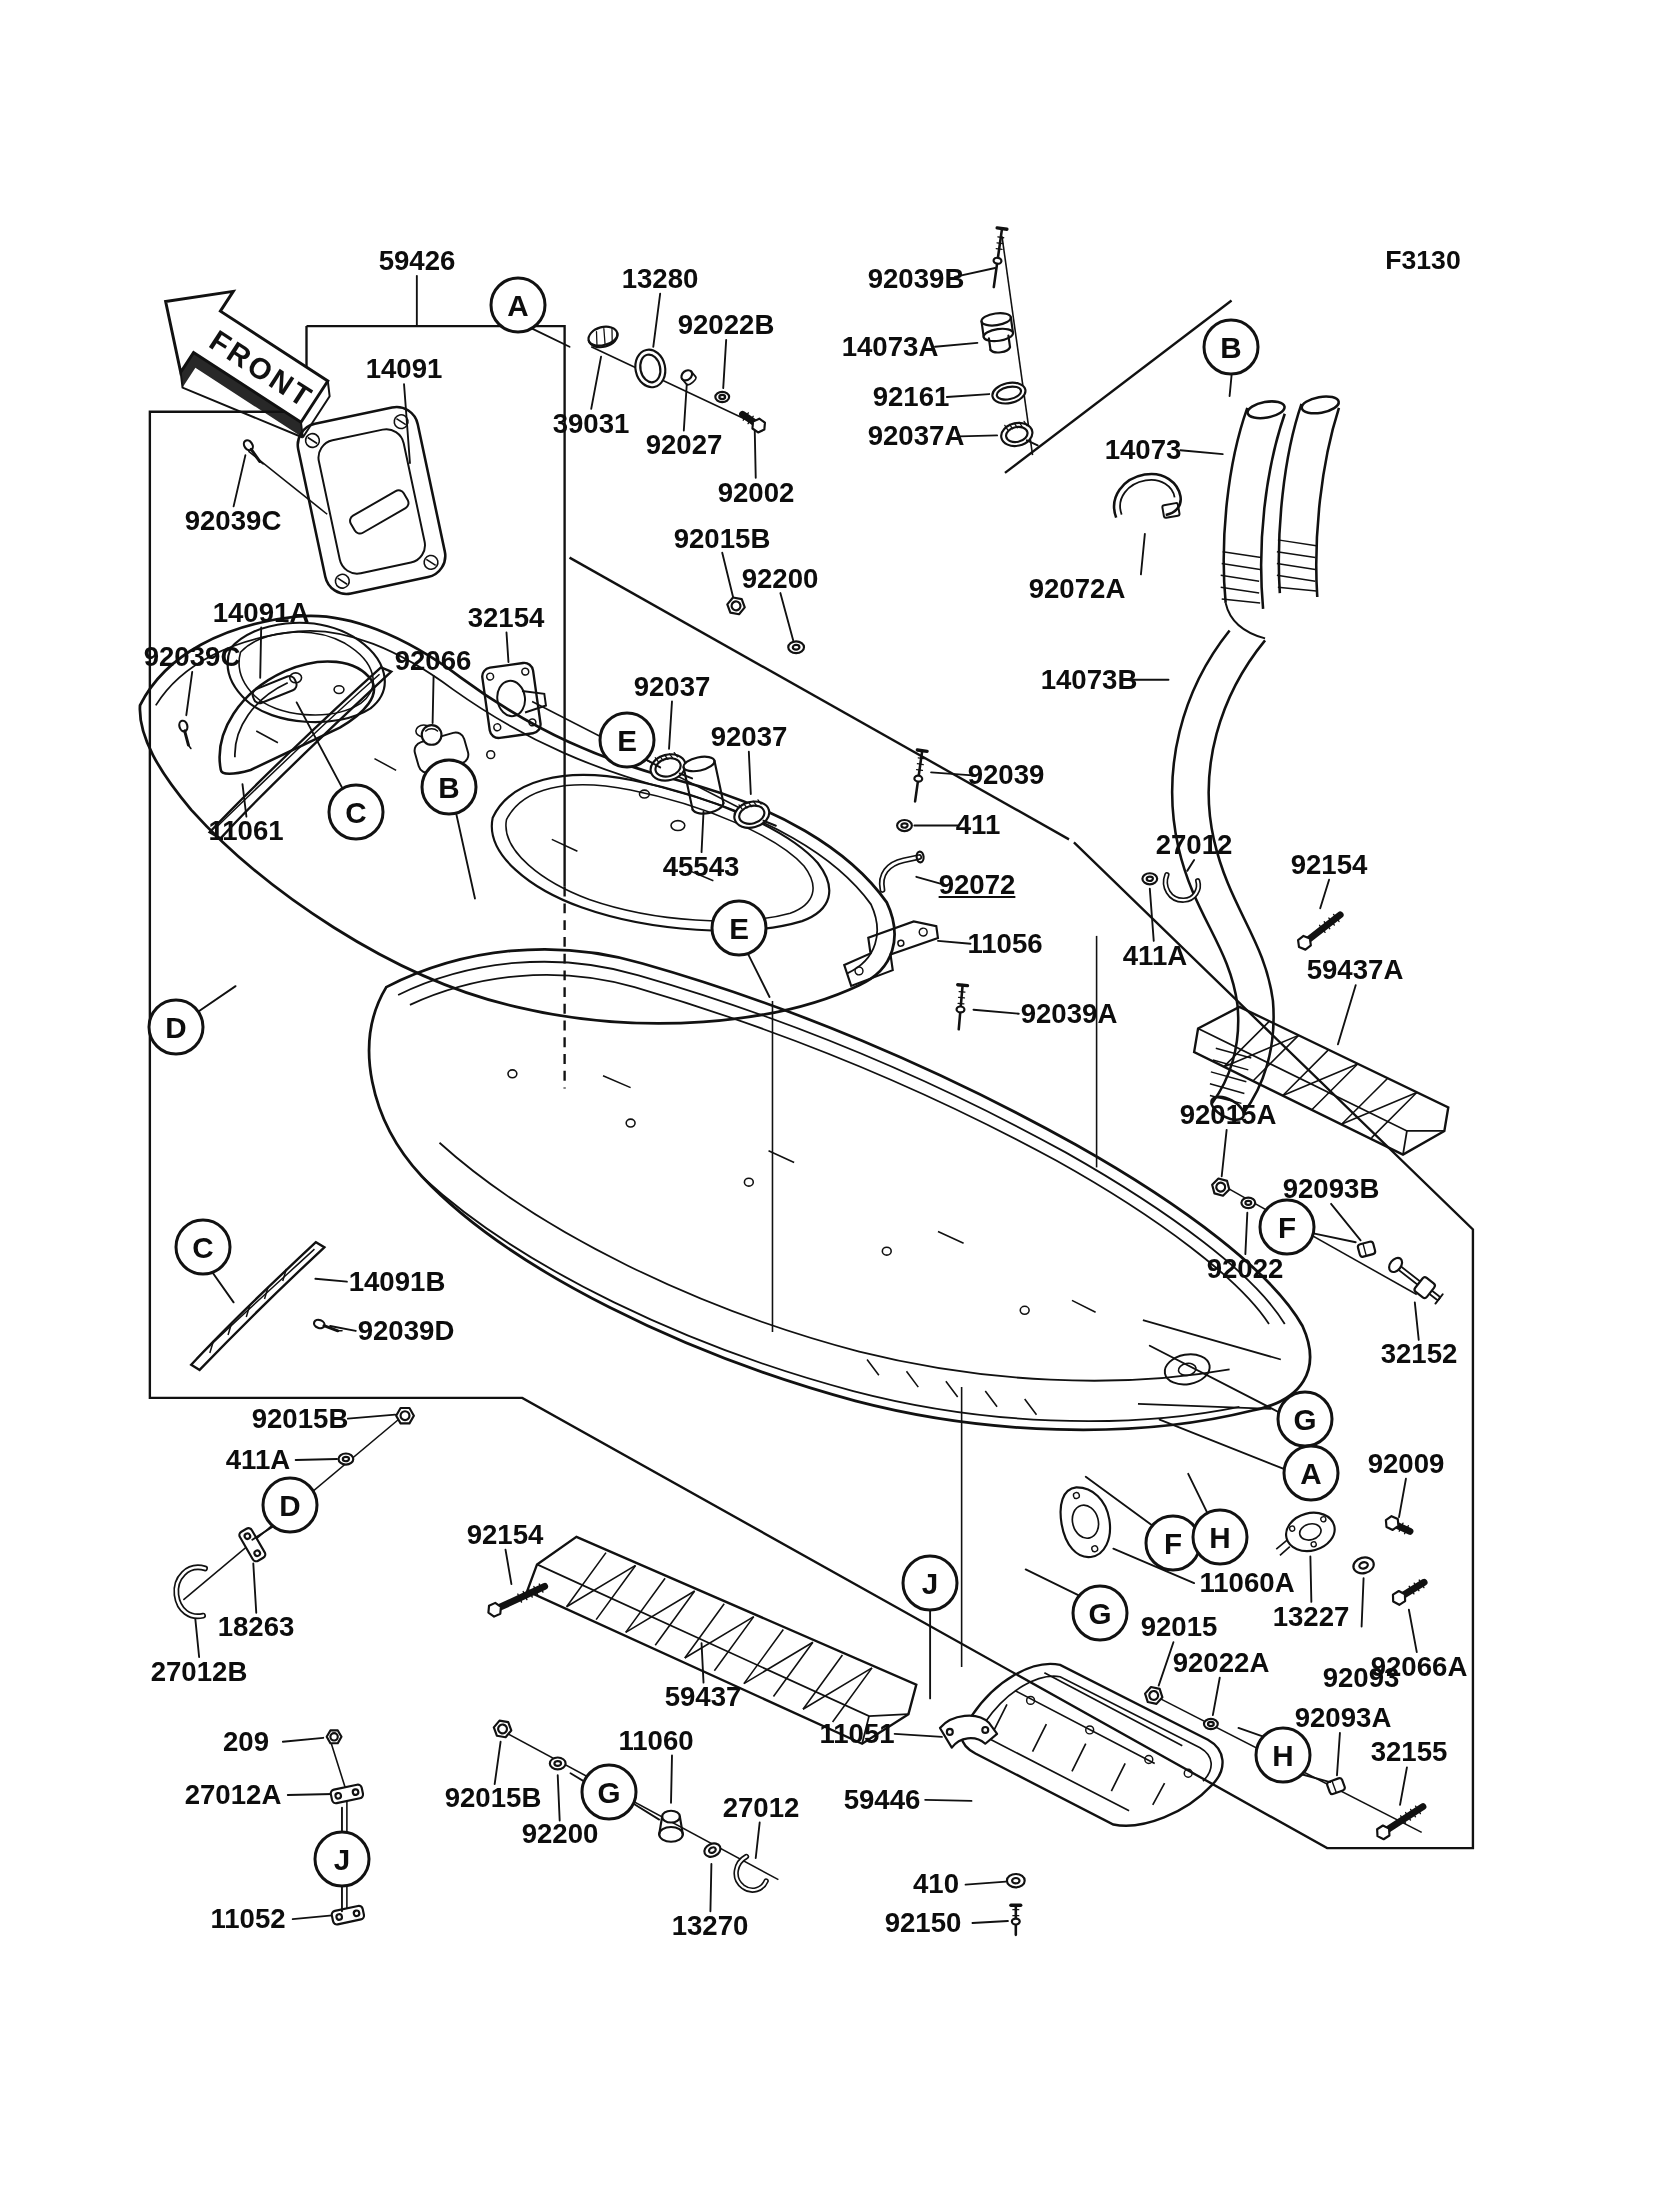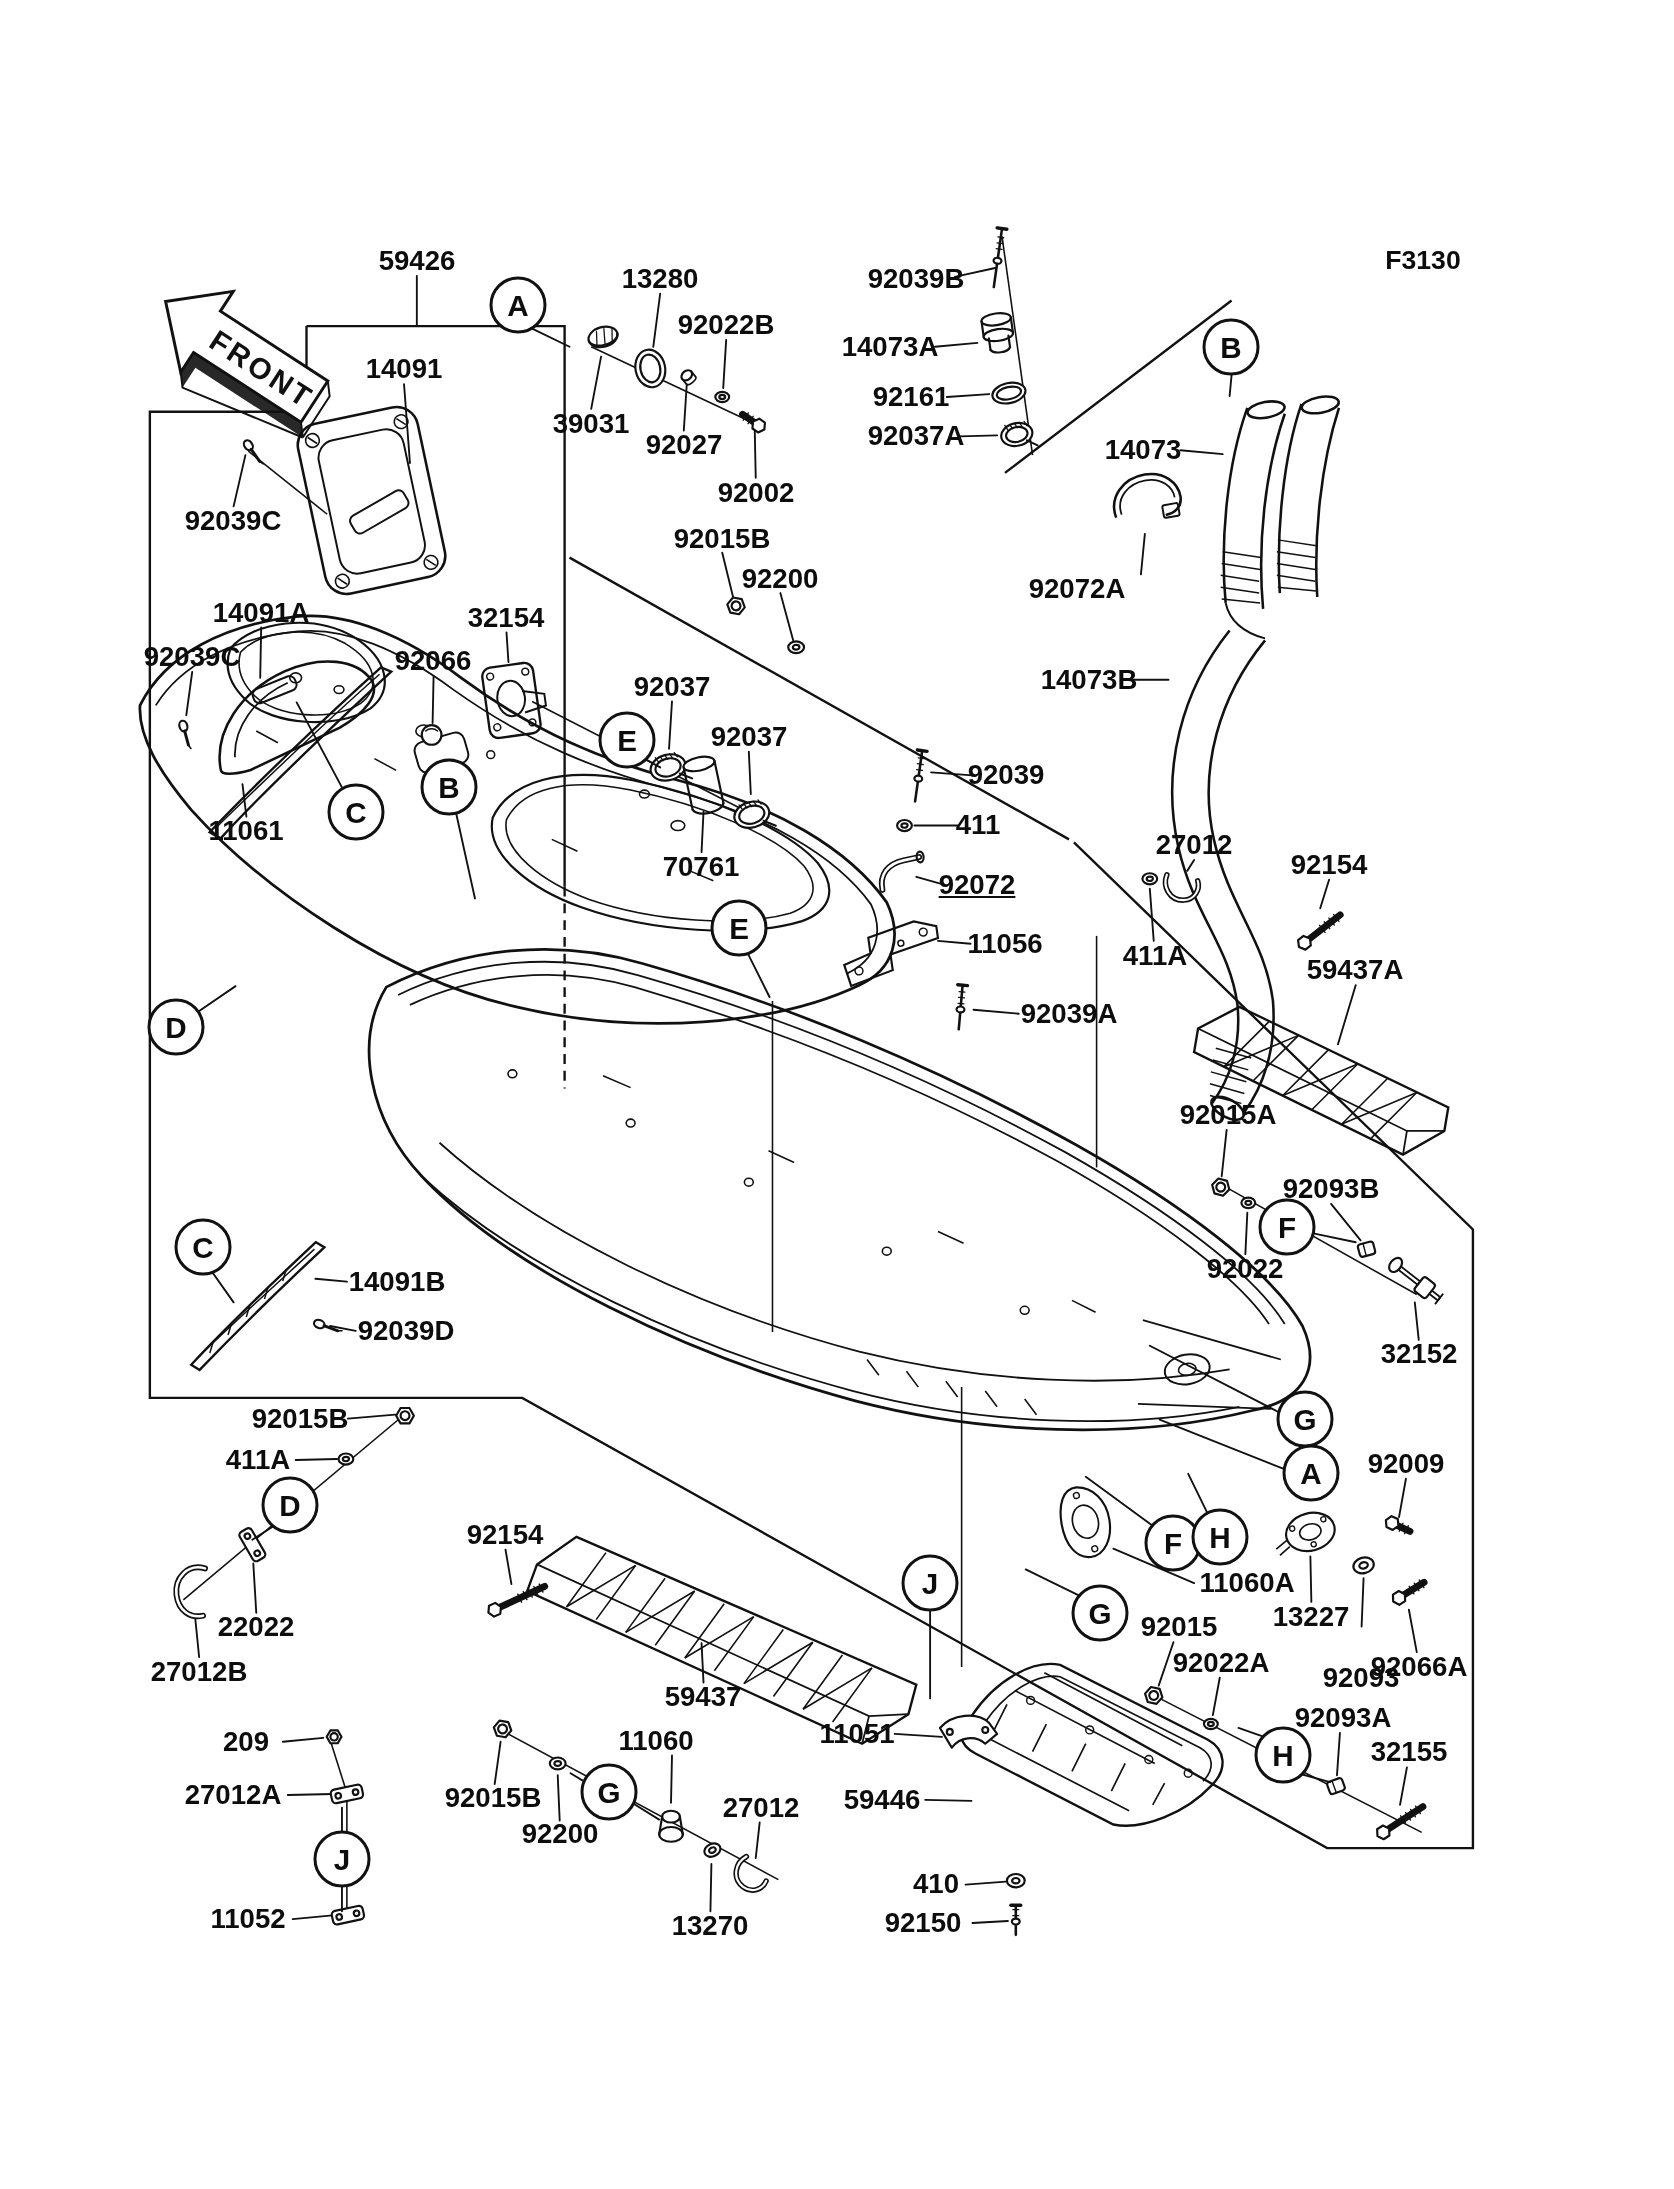--- a/index.html
+++ b/index.html
@@ -606,39 +606,39 @@
       <div class="plabel" style="left: 1143px; top: 450px;">14073</div>
       <div class="plabel" style="left: 1077px; top: 589px;">92072A</div>
       <div class="plabel" style="left: 1089px; top: 680px;">14073B</div>
       <div class="plabel" style="left: 261px; top: 613px;">14091A</div>
       <div class="plabel" style="left: 192px; top: 657px;">92039C</div>
       <div class="plabel" style="left: 433px; top: 661px;">92066</div>
       <div class="plabel" style="left: 506px; top: 618px;">32154</div>
       <div class="plabel" style="left: 246px; top: 831px;">11061</div>
       <div class="plabel" style="left: 672px; top: 687px;">92037</div>
       <div class="plabel" style="left: 749px; top: 737px;">92037</div>
-      <div class="plabel" style="left: 701px; top: 867px;">70761</div>
+      <div class="plabel" style="left: 701px; top: 867px;">45543</div>
       <div class="plabel" style="left: 1006px; top: 775px;">92039</div>
       <div class="plabel" style="left: 978px; top: 825px;">411</div>
       <div class="plabel" style="left: 977px; top: 885px; text-decoration: underline;">92072</div>
       <div class="plabel" style="left: 1005px; top: 944px;">11056</div>
       <div class="plabel" style="left: 1194px; top: 845px;">27012</div>
       <div class="plabel" style="left: 1329px; top: 865px;">92154</div>
       <div class="plabel" style="left: 1155px; top: 956px;">411A</div>
       <div class="plabel" style="left: 1355px; top: 970px;">59437A</div>
       <div class="plabel" style="left: 1069px; top: 1014px;">92039A</div>
       <div class="plabel" style="left: 1228px; top: 1115px;">92015A</div>
       <div class="plabel" style="left: 1331px; top: 1189px;">92093B</div>
       <div class="plabel" style="left: 1245px; top: 1269px;">92022</div>
       <div class="plabel" style="left: 1419px; top: 1354px;">32152</div>
       <div class="plabel" style="left: 397px; top: 1282px;">14091B</div>
       <div class="plabel" style="left: 406px; top: 1331px;">92039D</div>
       <div class="plabel" style="left: 300px; top: 1419px;">92015B</div>
       <div class="plabel" style="left: 258px; top: 1460px;">411A</div>
-      <div class="plabel" style="left: 256px; top: 1627px;">22022</div>
+      <div class="plabel" style="left: 256px; top: 1627px;">18263</div>
       <div class="plabel" style="left: 199px; top: 1672px;">27012B</div>
       <div class="plabel" style="left: 505px; top: 1535px;">92154</div>
       <div class="plabel" style="left: 703px; top: 1697px;">59437</div>
       <div class="plabel" style="left: 246px; top: 1742px;">209</div>
       <div class="plabel" style="left: 233px; top: 1795px;">27012A</div>
       <div class="plabel" style="left: 248px; top: 1919px;">11052</div>
       <div class="plabel" style="left: 493px; top: 1798px;">92015B</div>
       <div class="plabel" style="left: 560px; top: 1834px;">92200</div>
       <div class="plabel" style="left: 656px; top: 1741px;">11060</div>
       <div class="plabel" style="left: 710px; top: 1926px;">13270</div>

